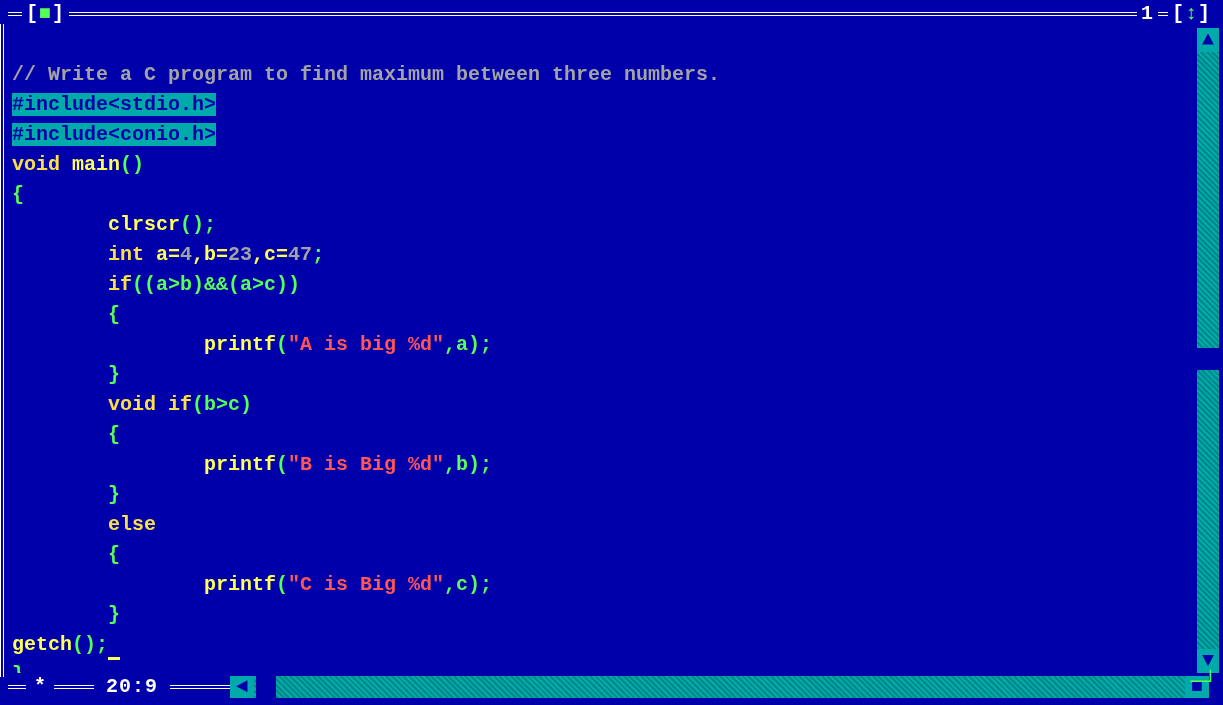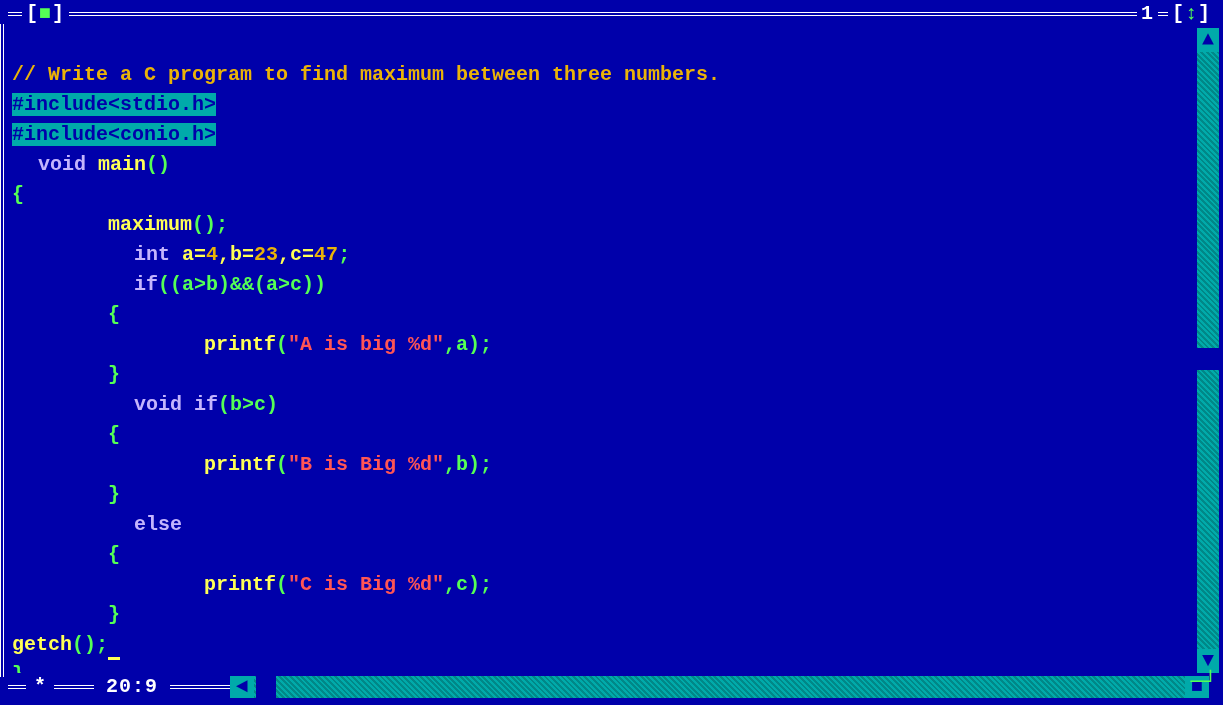--- a/index.html
+++ b/index.html
@@ -136,22 +136,22 @@
     background: #0000aa;
   }
   .resize-corner {
     position: absolute;
     right: 6px;
     bottom: 6px;
     color: #55ff55;
     font-size: 22px;
   }
   
-  .c-cyan { color: #eab308; }
-  .c-white { color: #c4b5fd; margin-left: 26px; }
+  .c-cyan { color: #a3a3a3; }
+  .c-white { color: #fde047; }
   .c-yellow { color: #ffff55; }
   .c-green { color: #55ff55; }
   .c-red { color: #ff5555; }
   .hl {
     background: #00aaaa;
     color: #0000aa;
     margin-top: 10px;
   }
   .cursor {
     display: inline-block;
@@ -185,21 +185,21 @@
   </div>
 
   <div class="left-border"></div>
 
   <div class="editor">
 <span class="c-cyan">// Write a C program to find maximum between three numbers.</span>
 <span class="hl"><span>#include&lt;stdio.h&gt;</span></span>
 <span class="hl"><span>#include&lt;conio.h&gt;</span></span>
 <span class="c-white">void</span><span class="c-yellow"> main</span><span class="c-green">()</span>
 <span class="c-green">{</span>
-<span>        </span><span class="c-yellow">maximum</span><span class="c-green">();</span>
+<span>        </span><span class="c-yellow">clrscr</span><span class="c-green">();</span>
 <span>        </span><span class="c-white">int</span><span class="c-yellow"> a=</span><span class="c-cyan">4</span><span class="c-yellow">,b=</span><span class="c-cyan">23</span><span class="c-yellow">,c=</span><span class="c-cyan">47</span><span class="c-green">;</span>
 <span>        </span><span class="c-white">if</span><span class="c-green">((a&gt;b)&amp;&amp;(a&gt;c))</span>
 <span>        </span><span class="c-green">{</span>
 <span>                </span><span class="c-yellow">printf</span><span class="c-green">(</span><span class="c-red">"A is big %d"</span><span class="c-green">,a);</span>
 <span>        </span><span class="c-green">}</span>
 <span>        </span><span class="c-white">void if</span><span class="c-green">(b&gt;c)</span>
 <span>        </span><span class="c-green">{</span>
 <span>                </span><span class="c-yellow">printf</span><span class="c-green">(</span><span class="c-red">"B is Big %d"</span><span class="c-green">,b);</span>
 <span>        </span><span class="c-green">}</span>
 <span>        </span><span class="c-white">else</span>

